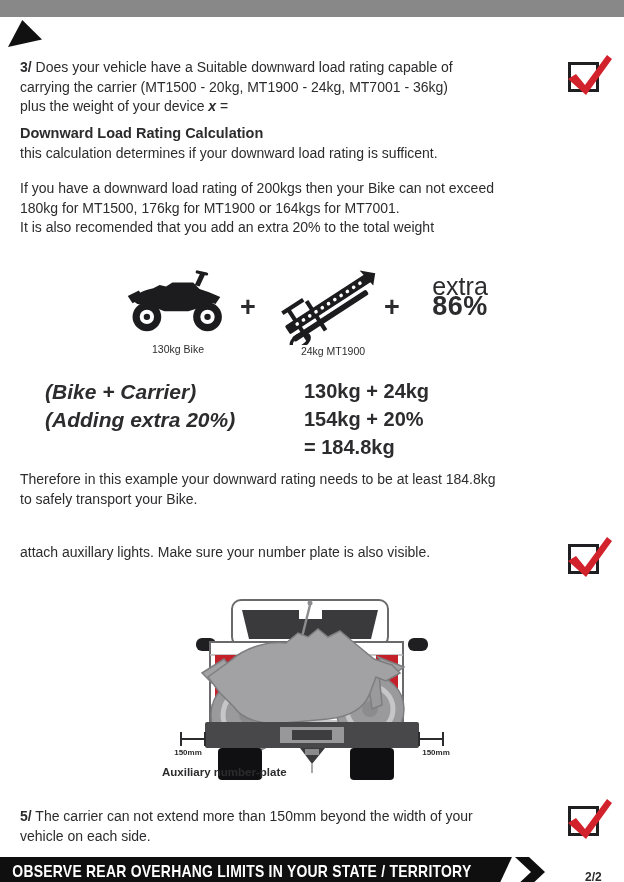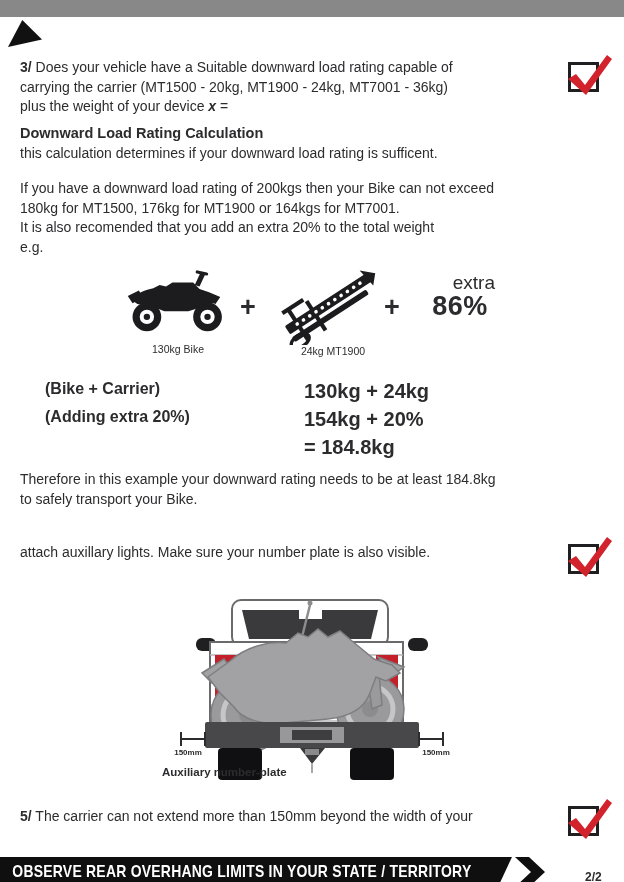--- a/index.html
+++ b/index.html
@@ -20,24 +20,24 @@
   
   .checkbox { width:31px; height:30px; border:3px solid #1f1f21; background:#fff; }
   .checkbox svg { position:absolute; left:-10px; top:-13px; overflow:visible; }
 
   
   .heading { font-size:14.5px; font-weight:bold; }
 
   
   .fig-label { font-size:10.5px; text-align:center; color:#2c2c2e; }
   .plus { font-size:27px; font-weight:bold; }
-  .extra-word { font-size:19px; text-align:right; }
+  .extra-word { font-size:25px; text-align:center; }
   .extra-val { font-size:27px; font-weight:bold; text-align:center; letter-spacing:0.5px; }
 
-  .calc-left { font-size:16px; font-weight:bold; }
+  .calc-left { font-size:21px; font-weight:bold; font-style:italic; }
   .calc-right { font-size:20px; font-weight:bold; }
 
   
   .dim-line { width:26px; height:14px; border-left:2px solid #2c2c2e; border-right:2px solid #2c2c2e; }
   .dim-line::before { content:""; position:absolute; left:0; right:0; top:6px; border-top:2px solid #2c2c2e; }
   .dim-label { font-size:8px; font-weight:bold; width:44px; text-align:center; }
   .truck-caption { font-size:11.5px; font-weight:bold; text-align:left; width:300px; }
 
   
   .banner { left:0; top:840px; width:512px; height:30px; background:#0f0f10;
@@ -69,21 +69,20 @@
     </svg>
   </div>
 
   <div class="abs para" style="left:20px; top:127px;">this calculation determines if your downward load rating is sufficent.</div>
   <div class="abs heading" style="left:20px; top:108px;">Downward Load Rating Calculation</div>
 
   <div class="abs para" style="left:20px; top:162px; width:560px;">
     <div>If you have a downward load rating of 200kgs then your Bike can not exceed</div>
     <div>180kg for MT1500, 176kg for MT1900 or 164kgs for MT7001.</div>
     <div>It is also recomended that you add an extra 20% to the total weight</div>
-    <div>e.g.</div>
   </div>
 
   <div class="abs" style="left:126px; top:252px; width:104px; height:72px;">
     <svg viewBox="0 0 130 84" width="104" height="67">
       <path d="M2 34 L16 27 L21 36 L8 43 Z" fill="#1c1c1e"></path>
       <path d="M6 38 C14 30 24 26 34 24 L42 20 L50 22 L58 17 L84 17 L92 25 L104 29 L118 35 L112 44 L100 40 L94 48 L78 53 L48 53 L30 46 L14 44 Z" fill="#1c1c1e"></path>
       <path d="M86 20 L93 5 L99 7 L92 22 Z" fill="#1c1c1e"></path>
       <rect x="87" y="3" width="16" height="4" rx="2" fill="#1c1c1e" transform="rotate(12 95 5)"></rect>
       <path d="M96 29 L109 33 L107 57 L100 57 Z" fill="#1c1c1e"></path>
       <circle cx="26" cy="60" r="18" fill="#1c1c1e"></circle>
@@ -196,20 +195,21 @@
   <div class="abs dim-line" style="left:180px; top:715px;"></div>
   <div class="abs dim-label" style="left:166px; top:731px;">150mm</div>
   <div class="abs dim-line" style="left:418px; top:715px;"></div>
   <div class="abs dim-label" style="left:414px; top:731px;">150mm</div>
 
   <div class="abs truck-caption" style="left:162px; top:749px;">Auxiliary number-plate</div>
 
   <div class="abs para" style="left:20px; top:790px; width:530px;">
     <div><span class="b">5/</span>
       <span>The carrier can not extend more than 150mm beyond the width of your</span></div>
+    <div>vehicle on each side.</div>
   </div>
   <div class="abs checkbox" style="left:568px; top:789px;">
     <svg width="54" height="50" viewBox="0 0 54 50">
       <path d="M7 27 L15 22 L24 33 L46 3 L51 7 L25 43 Z" fill="#d2232c"></path>
     </svg>
   </div>
 
   <div class="abs banner">
     <span class="banner-text">OBSERVE REAR OVERHANG LIMITS IN YOUR STATE / TERRITORY</span>
   </div>

